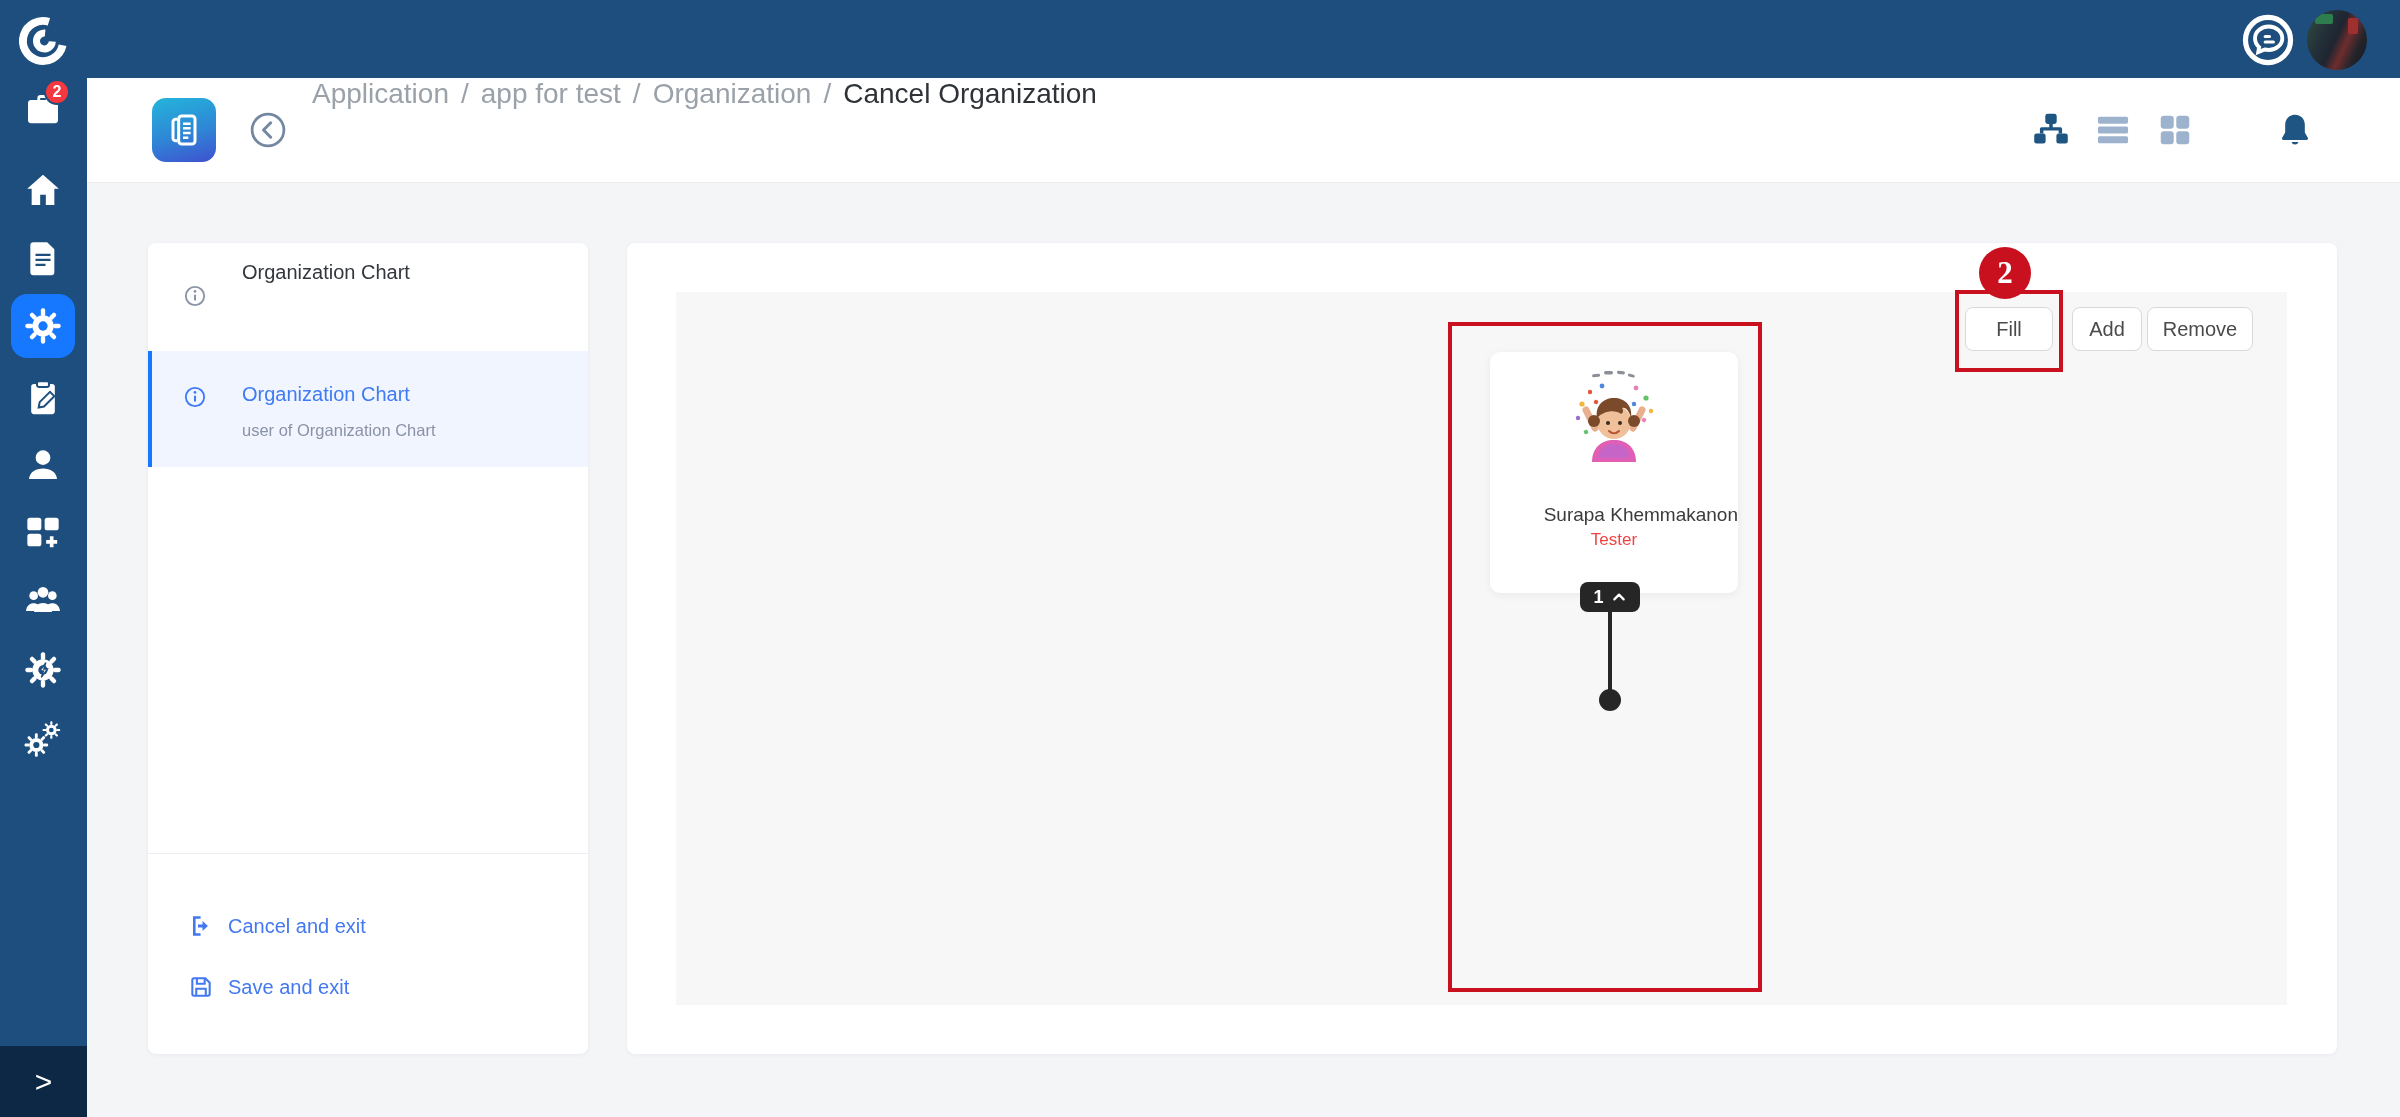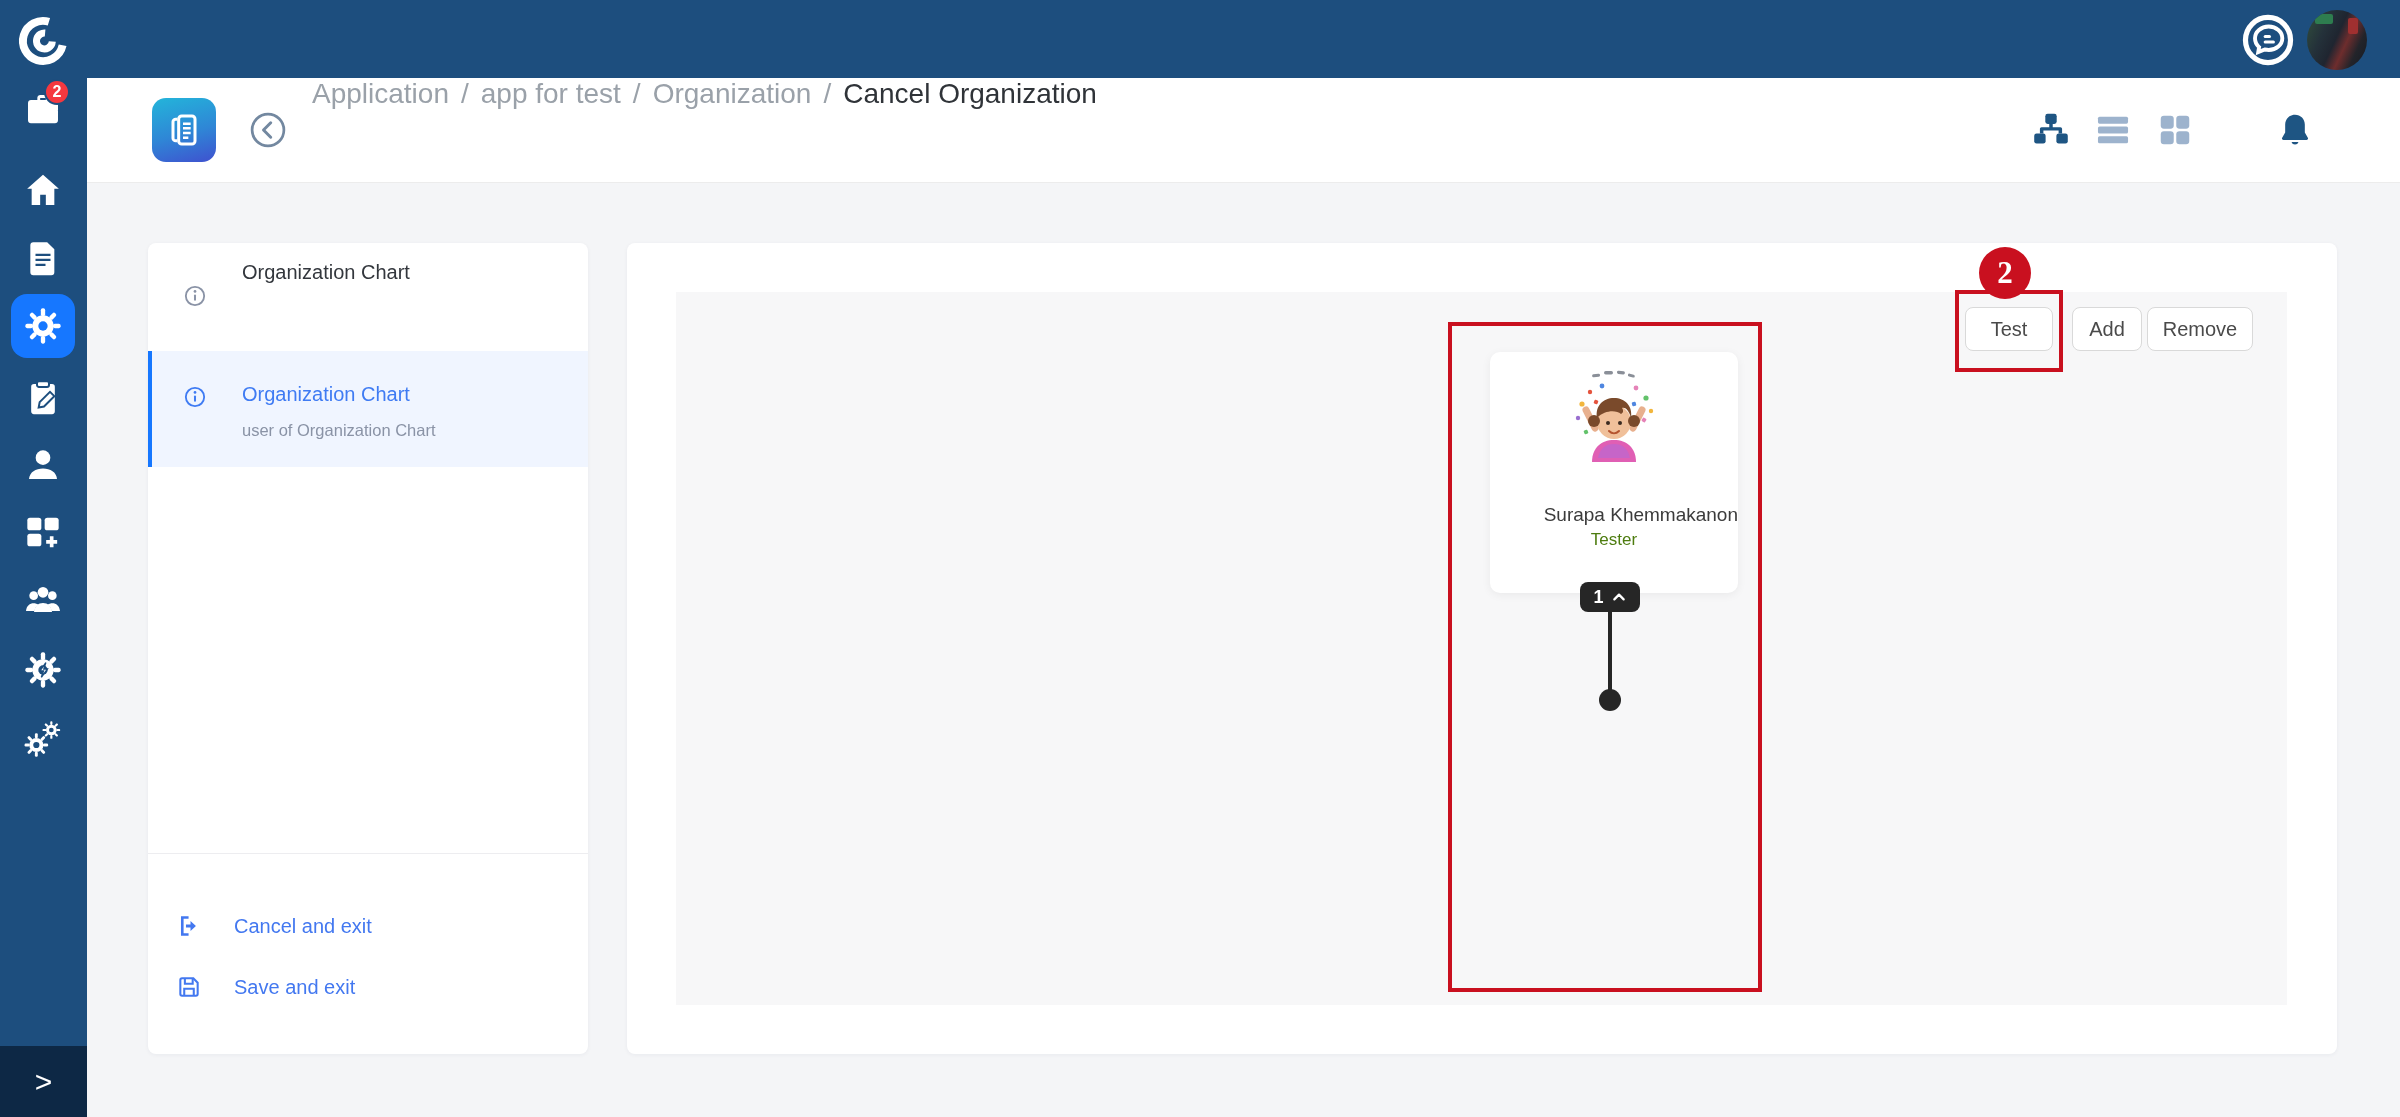--- a/index.html
+++ b/index.html
@@ -49,21 +49,21 @@
   .step .subtitle{position:absolute;left:94px;width:292px;font-size:16.5px;line-height:27px;color:#8a93a6}
   .step1{top:0;height:108px}
   .step1 .info-ic{top:42px}
   .step1 .title{top:18px}
   .step1 .subtitle{top:46px}
   .step2{top:108px;height:116px;background:var(--active-step-bg);border-left:4px solid var(--accent)}
   .step2 .info-ic{top:35px;left:32px;color:#3f7bf3}
   .step2 .title{top:32px;left:90px;color:#3f7bf3}
   .step2 .subtitle{top:66px;left:90px}
   .panel-divider{position:absolute;left:0;top:610px;width:100%;height:1px;background:#ededf0}
-  .exit-link{position:absolute;left:28px;display:flex;align-items:center;gap:32px;color:var(--link-blue);font-size:20px;cursor:pointer}
+  .exit-link{position:absolute;left:40px;display:flex;align-items:center;gap:14px;color:var(--link-blue);font-size:20px;cursor:pointer}
   .exit-link svg{width:26px;height:26px}
   .link-cancel{top:670px}
   .link-save{top:731px}
 
   .right-panel{position:absolute;left:627px;top:243px;width:1710px;height:811px;background:#fff;border-radius:8px;box-shadow:0 1px 4px rgba(20,40,80,.05)}
   .canvas{position:absolute;left:49px;top:49px;width:1611px;height:713px;background:var(--canvas-bg)}
 
   
   .btn{position:absolute;top:307px;height:44px;background:#fff;border:1px solid #d9d9d9;border-radius:8px;font-size:20px;color:#4a4a4a;display:flex;align-items:center;justify-content:center;cursor:pointer;font-family:"Liberation Sans",sans-serif}
   .btn-save{left:1965px;width:88px}
@@ -73,21 +73,21 @@
   
   .red-frame{position:absolute;left:1448px;top:322px;width:314px;height:670px;border:4px solid var(--annotation-red)}
   .red-save-frame{position:absolute;left:1955px;top:290px;width:108px;height:82px;border:4px solid var(--annotation-red)}
   .red-circle{position:absolute;left:1979px;top:247px;width:52px;height:52px;border-radius:50%;background:var(--annotation-red);color:#fff;display:flex;align-items:center;justify-content:center;font-family:"Liberation Serif",serif;font-weight:bold;font-size:31px}
 
   
   .node{position:absolute;left:1490px;width:248px;background:#fff;border-radius:10px;box-shadow:0 2px 10px rgba(0,0,0,.06);cursor:pointer}
   .node1{top:352px;height:241px}
   .node2{top:708px;height:244px}
   .node .name{position:absolute;left:0;width:100%;text-align:right;font-size:19px;color:#3b3b3b}
-  .node .role{position:absolute;left:0;width:100%;text-align:center;font-size:17px;color:#4d7c0f}
+  .node .role{position:absolute;left:0;width:100%;text-align:center;font-size:17px;color:#ef4444}
   .node1 .name{top:152px}.node1 .role{top:178px}
   .node2 .name{top:152px}.node2 .role{top:178px}
   .sticker{position:absolute;left:64px;top:14px;width:120px;height:110px}
   .photo{position:absolute;left:76px;top:26px;width:96px;height:96px;border-radius:50%;overflow:hidden;
     background:linear-gradient(180deg,#cdb083 0%,#c8a878 26%,#7c6a58 48%,#3a3a40 70%,#232328 100%)}
   .photo:before{content:"";position:absolute;left:0;top:0;width:26px;height:100%;background:linear-gradient(180deg,#3f7f66,#2c4f59)}
   .photo:after{content:"";position:absolute;right:0;top:0;width:24px;height:100%;background:linear-gradient(180deg,#3a5f94,#24324a)}
   .photo .face{position:absolute;left:28px;top:22px;width:42px;height:46px;border-radius:50%;background:#d9b9a2;z-index:2}
   .photo .hair{position:absolute;left:18px;top:8px;width:62px;height:34px;border-radius:50% 50% 40% 40%;background:#d9c092;z-index:1}
   .collapse-badge{position:absolute;left:1580px;top:582px;width:60px;height:30px;background:var(--connector-black);border-radius:8px;color:#fff;display:flex;align-items:center;justify-content:center;gap:7px;font-size:18px;font-weight:bold;cursor:pointer;z-index:3}
@@ -365,21 +365,21 @@
           <use href="#sym-floppy"></use>
         </svg>
       <span>Save and exit</span>
     </div>
   </div>
 
   <div class="right-panel">
     <div class="canvas"></div>
   </div>
 
-  <button class="btn btn-save">Test</button>
+  <button class="btn btn-save">Fill</button>
   <button class="btn btn-add">Add</button>
   <button class="btn btn-remove">Remove</button>
 
   <div class="red-frame"></div>
 
   <div class="node node1">
     <svg class="sticker" viewBox="0 0 120 110">
         <use href="#sym-girl-sticker"></use>
       </svg>
     <div class="name">Surapa Khemmakanon</div>

